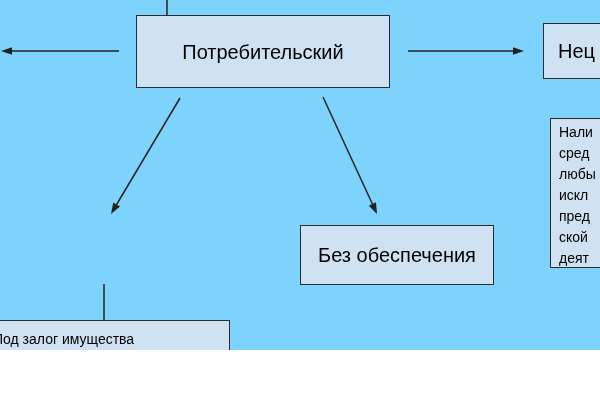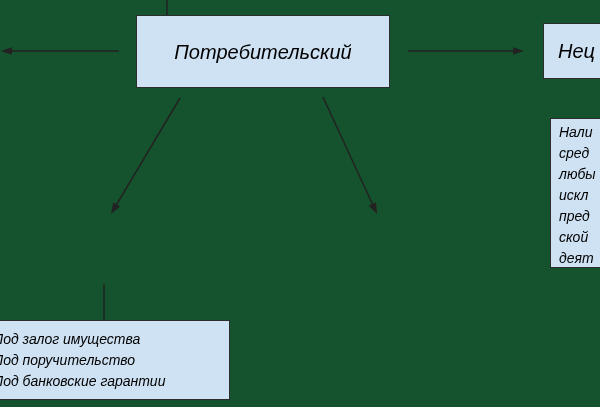--- a/index.html
+++ b/index.html
@@ -4,24 +4,23 @@
 <style>
   html, body {
     margin: 0;
     padding: 0;
     background: #ffffff;
     font-family: "Liberation Sans", sans-serif;
   }
   .canvas {
     position: relative;
     width: 600px;
-    height: 407px;
+    height: 350px;
     overflow: hidden;
-    background: #14532d;
-    font-style: italic;
+    background: #7dd3fc;
   }
   .connectors {
     position: absolute;
     left: 0; top: 0;
     width: 600px; height: 417px;
   }
   .node {
     position: absolute;
     background: #cfe2f3;
     border: 1.5px solid #2d2d2d;
@@ -92,20 +91,23 @@
     <div class="node-label">
       <div>Потребительский</div>
     </div>
   </div>
 
   <div class="node node-right">
     <div class="node-label">Нец</div>
   </div>
 
 
+  <div class="node node-unsecured">
+    <div class="node-label">Без обеспечения</div>
+  </div>
 
   <div class="node node-types">
     <div class="small-line">Под залог имущества</div>
     <div class="small-line">Под поручительство</div>
     <div class="small-line">Под банковские гарантии</div>
   </div>
 
   <div class="node node-note">
     <div class="small-line">Нали</div>
     <div class="small-line">сред</div>

